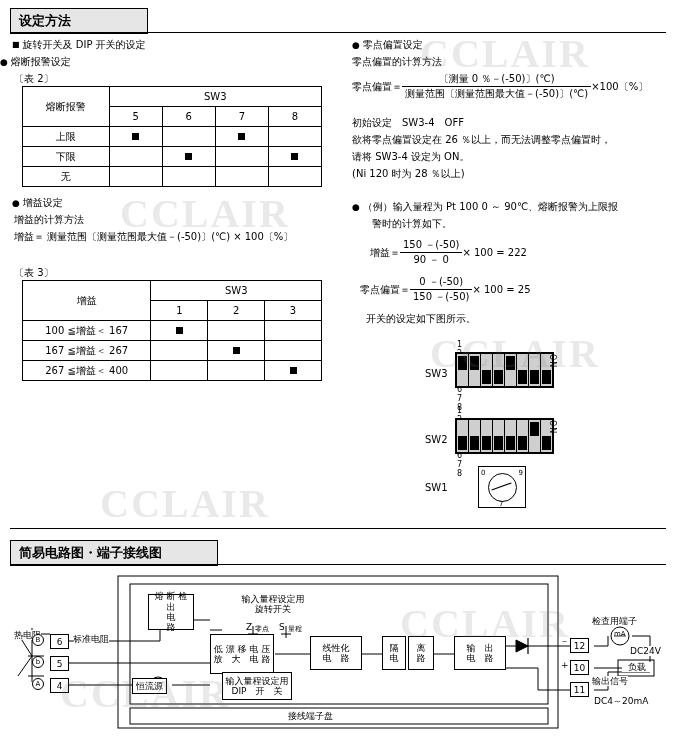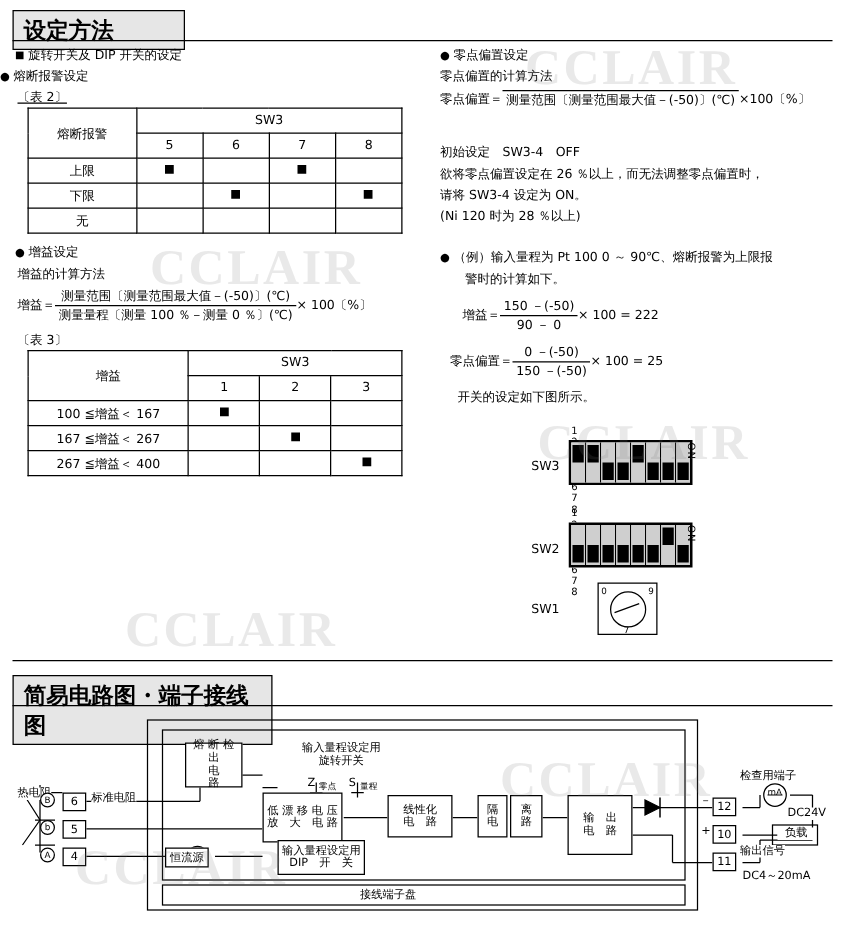--- a/index.html
+++ b/index.html
@@ -38,21 +38,21 @@
   .wm4 { top: 480px; left: 100px; }
   .wm5 { top: 600px; left: 400px; }
   .wm6 { top: 670px; left: 60px; }
 
   
   .sec-header {
     position: absolute;
     border: 1px solid #000;
     background: #e6e6e6;
     font-weight: bold;
-    font-size: 18px;
+    font-size: 13px;
     padding: 3px 8px;
   }
   .hrule {
     position: absolute;
     border-top: 1px solid #000;
   }
 
   
   .tx {
     position: absolute;
@@ -228,21 +228,21 @@
   <div class="wm-text wm4">CCLAIR</div>
   <div class="wm-text wm5">CCLAIR</div>
   <div class="wm-text wm6">CCLAIR</div>
 </div>
 
 <div class="sec-header" style="left:10px; top:8px; width:120px;">设定方法</div>
 <div class="hrule" style="left:10px; top:32px; width:656px;"></div>
 
 <div class="tx bullet-sq" style="left:12px; top:38px;">旋转开关及 DIP 开关的设定</div>
 <div class="tx bullet-ci" style="left:0; top:55px;">熔断报警设定</div>
-<div class="tx" style="left:14px; top:72px;text-decoration:underline;">〔表 2〕</div>
+<div class="tx" style="left:14px; top:72px;">〔表 2〕</div>
 
 <table class="dt" style="left:22px; top:86px; width:300px;">
   <tbody>
       <tr>
     <td rowspan="2" style="width:92px;margin-top:44px;">熔断报警</td>
     <td colspan="4">SW3</td>
   </tr>
   <tr>
     <td style="width:52px;">5</td>
     <td style="width:52px;">6</td>
@@ -270,21 +270,21 @@
     <td></td>
     <td></td>
   </tr>
 </tbody>
   </table>
 
 <div class="tx bullet-ci" style="left:12px; top:196px;">增益设定</div>
 <div class="tx" style="left:14px; top:213px;">增益的计算方法</div>
 
 <div class="formula" style="left:14px; top:230px;">
-  <span>增益＝</span><span class="frac"><span class="num">测量范围〔测量范围最大值－(-50)〕(℃)</span><span class="den">测量量程〔测量 100 ％－测量 0 ％〕(℃)</span></span><span>× 100〔%〕</span>
+  <span>增益＝</span><span class="frac"><span class="num">测量范围〔测量范围最大值－(-50)〕(℃)</span></span><span>× 100〔%〕</span>
 </div>
 
 <div class="tx" style="left:14px; top:266px;">〔表 3〕</div>
 
 <table class="dt" style="left:22px; top:280px; width:300px;">
   <tbody>
       <tr>
     <td rowspan="2" style="width:132px;">增益</td>
     <td colspan="3">SW3</td>
   </tr>
@@ -311,21 +311,21 @@
     <td></td>
     <td><span class="sq-mark"></span></td>
   </tr>
 </tbody>
   </table>
 
 <div class="tx bullet-ci" style="left:352px; top:38px;">零点偏置设定</div>
 <div class="tx" style="left:352px; top:55px;">零点偏置的计算方法</div>
 
 <div class="formula" style="left:352px; top:72px;">
-  <span>零点偏置＝</span><span class="frac"><span class="den">测量范围〔测量范围最大值－(-50)〕(℃)</span></span><span>×100〔%〕</span>
+  <span>零点偏置＝</span><span class="frac"><span class="num">〔测量 0 ％－(-50)〕(℃)</span><span class="den">测量范围〔测量范围最大值－(-50)〕(℃)</span></span><span>×100〔%〕</span>
 </div>
 
 <div class="tx" style="left:352px; top:116px;">初始设定　SW3-4　OFF</div>
 <div class="tx" style="left:352px; top:133px;">欲将零点偏置设定在 26 ％以上，而无法调整零点偏置时，</div>
 <div class="tx" style="left:352px; top:150px;">请将 SW3-4 设定为 ON。</div>
 <div class="tx" style="left:352px; top:167px;">(Ni 120 时为 28 ％以上)</div>
 
 <div class="tx bullet-ci" style="left:352px; top:200px;">（例）输入量程为 Pt 100 0 ～ 90℃、熔断报警为上限报</div>
 <div class="tx" style="left:372px; top:217px;">警时的计算如下。</div>
 
@@ -513,21 +513,21 @@
   <div class="clbl" style="left:278px; top:53px; font-size:7px;">量程</div>
 
   <div class="cbox" style="left:300px; top:64px; width:52px; height:34px; white-space:pre-line;">线性化
 电　路</div>
 
   <div class="cbox" style="left:372px; top:64px; width:24px; height:34px; white-space:pre-line;">隔
 电</div>
   <div class="cbox" style="left:398px; top:64px; width:26px; height:34px; white-space:pre-line;">离
 路</div>
 
-  <div class="cbox" style="left:444px; top:64px; width:52px; height:48px; white-space:pre-line;">输　出
+  <div class="cbox" style="left:444px; top:64px; width:52px; height:34px; white-space:pre-line;">输　出
 电　路</div>
 
   <div class="term" style="left:560px; top:66px;">12</div>
   <div class="term" style="left:560px; top:88px;">10</div>
   <div class="term" style="left:560px; top:110px;">11</div>
 
   <div class="clbl" style="left:582px; top:44px;">检查用端子</div>
   <div class="clbl" style="left:620px; top:74px;">DC24V</div>
   <div class="clbl" style="left:582px; top:104px;">输出信号</div>
   <div class="clbl" style="left:612px; top:90px; width:30px; text-align:center; border:none;">负载</div>

